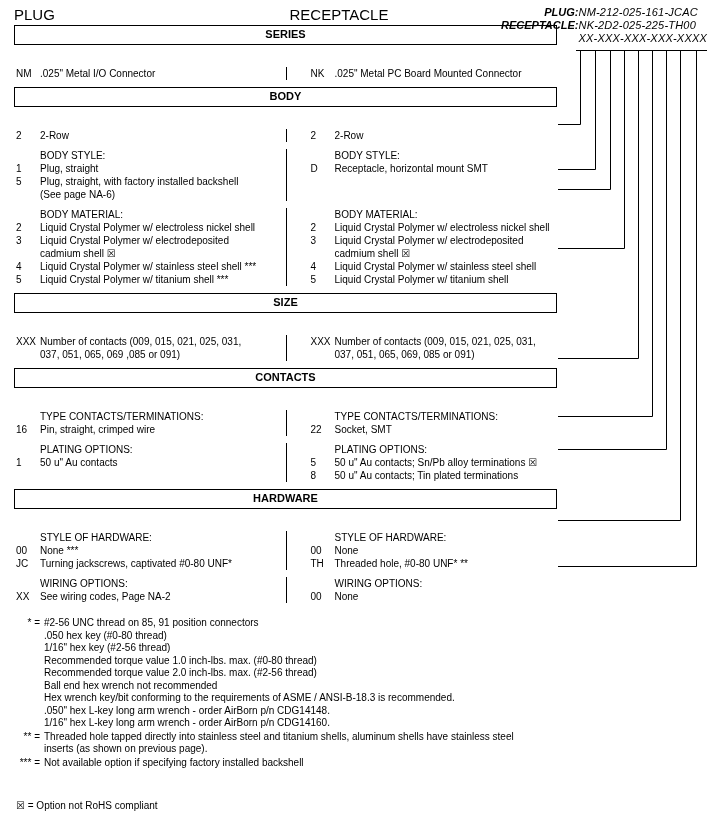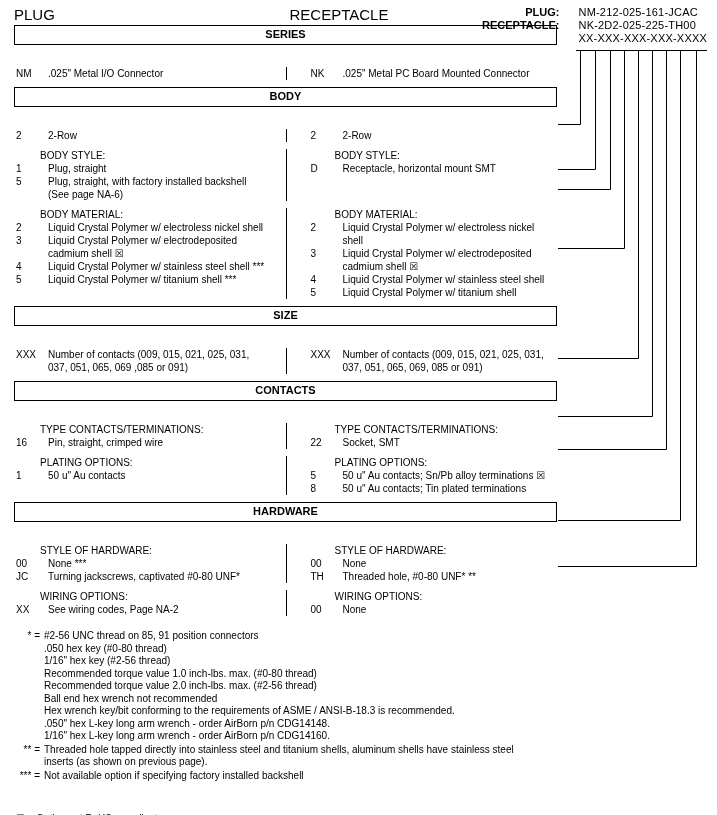--- a/index.html
+++ b/index.html
@@ -8,41 +8,41 @@
     background:#ffffff;color:#000000;
     font-family:"Liberation Sans","DejaVu Sans",sans-serif;
     font-size:10px;line-height:13px;
   }
   #connectors{position:absolute;top:0;left:0;pointer-events:none;}
   #connectors polyline{fill:none;stroke:#000;stroke-width:1;}
   #connectors line{stroke:#000;stroke-width:1;}
 
   .pn-header{
     position:absolute;top:6px;right:10px;
-    display:grid;grid-template-columns:auto auto;column-gap:19px;
-    font-size:11px;line-height:13px;
+    display:grid;grid-template-columns:auto auto;column-gap:0;
+    font-size:11px;line-height:13px;font-style:italic;
   }
   .pn-label{font-weight:bold;text-align:right;}
   .pn-value{letter-spacing:0.2px;}
 
   .content{position:absolute;top:8px;left:14px;width:543px;}
 
   .col-labels{display:grid;grid-template-columns:1fr 1fr;margin-bottom:4px;font-size:15px;}
   .col-labels .right-label{padding-left:4px;}
 
   .section-title{
     border:1px solid #000;text-align:center;font-weight:bold;
     font-size:11px;padding:2px 0 3px;margin:4px 0 22px;
   }
   .block{display:grid;grid-template-columns:1fr 1fr;margin-bottom:7px;}
   .half{padding-right:6px;}
   .half.left{padding-left:2px;}
   .half.right{border-left:1px solid #000;padding-left:24px;}
   .group-heading{margin-left:24px;}
-  .opt{display:grid;grid-template-columns:24px 1fr;gap:8px;}
+  .opt{display:grid;grid-template-columns:24px 1fr;}
   .desc{white-space:pre-line;}
 
   .footnotes{margin-top:14px;line-height:12.5px;}
   .fn{display:grid;grid-template-columns:26px 1fr;column-gap:4px;margin-bottom:1px;}
   .fn-marker{text-align:right;white-space:nowrap;}
   .fn-text{white-space:pre-line;}
   .rohs{margin-top:30px;padding-left:2px;}
 </style>
 </head>
 <body>

